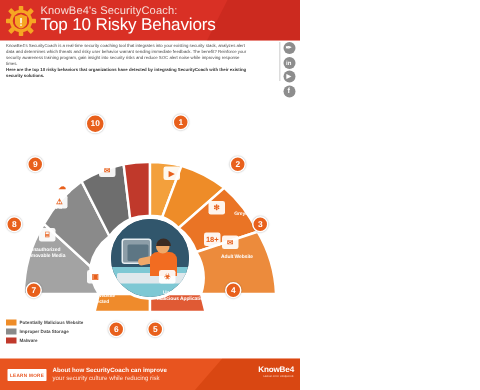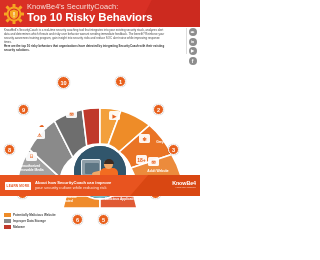--- a/index.html
+++ b/index.html
@@ -2,21 +2,21 @@
 <html><head>
 <meta charset="utf-8">
 <style>
   * { margin:0; padding:0; box-sizing:border-box; }
   body {
     width:200px; height:260px; overflow:hidden;
     background:#ffffff;
     font-family:"Liberation Sans", sans-serif;
     position:relative;
   }
-  #page { position:relative; width:200px; height:196px; background:#ffffff; }
+  #page { position:relative; width:200px; height:260px; background:#ffffff; }
 
   
   .header {
     position:absolute; left:0; top:0; width:200px; height:27px;
     background:#d93025; overflow:hidden;
   }
   .header-bg-diag {
     position:absolute; right:0; top:0; width:62px; height:27px;
     background:#cc2a1f;
     clip-path:polygon(22% 0, 100% 0, 100% 100%, 0% 100%);
@@ -25,21 +25,21 @@
     position:absolute; left:4px; top:3.5px; width:20px; height:20px;
   }
   .header-titles {
     position:absolute; left:27px; top:2px; right:3px;
   }
   .title-sub {
     font-size:7.4px; color:#f6ded9; letter-spacing:0.1px;
     line-height:9px; white-space:nowrap;
   }
   .title-main {
-    font-size:11.4px; font-weight:bold; color:#ffffff;
+    font-size:11.4px; font-weight:normal; color:#ffffff;
     line-height:12.5px; white-space:nowrap; letter-spacing:-0.1px;
   }
 
   
   .intro {
     position:absolute; left:4px; top:29px; width:162px;
   }
   .intro p {
     font-size:2.9px; line-height:3.9px; color:#4a4a4a;
     text-align:left;

